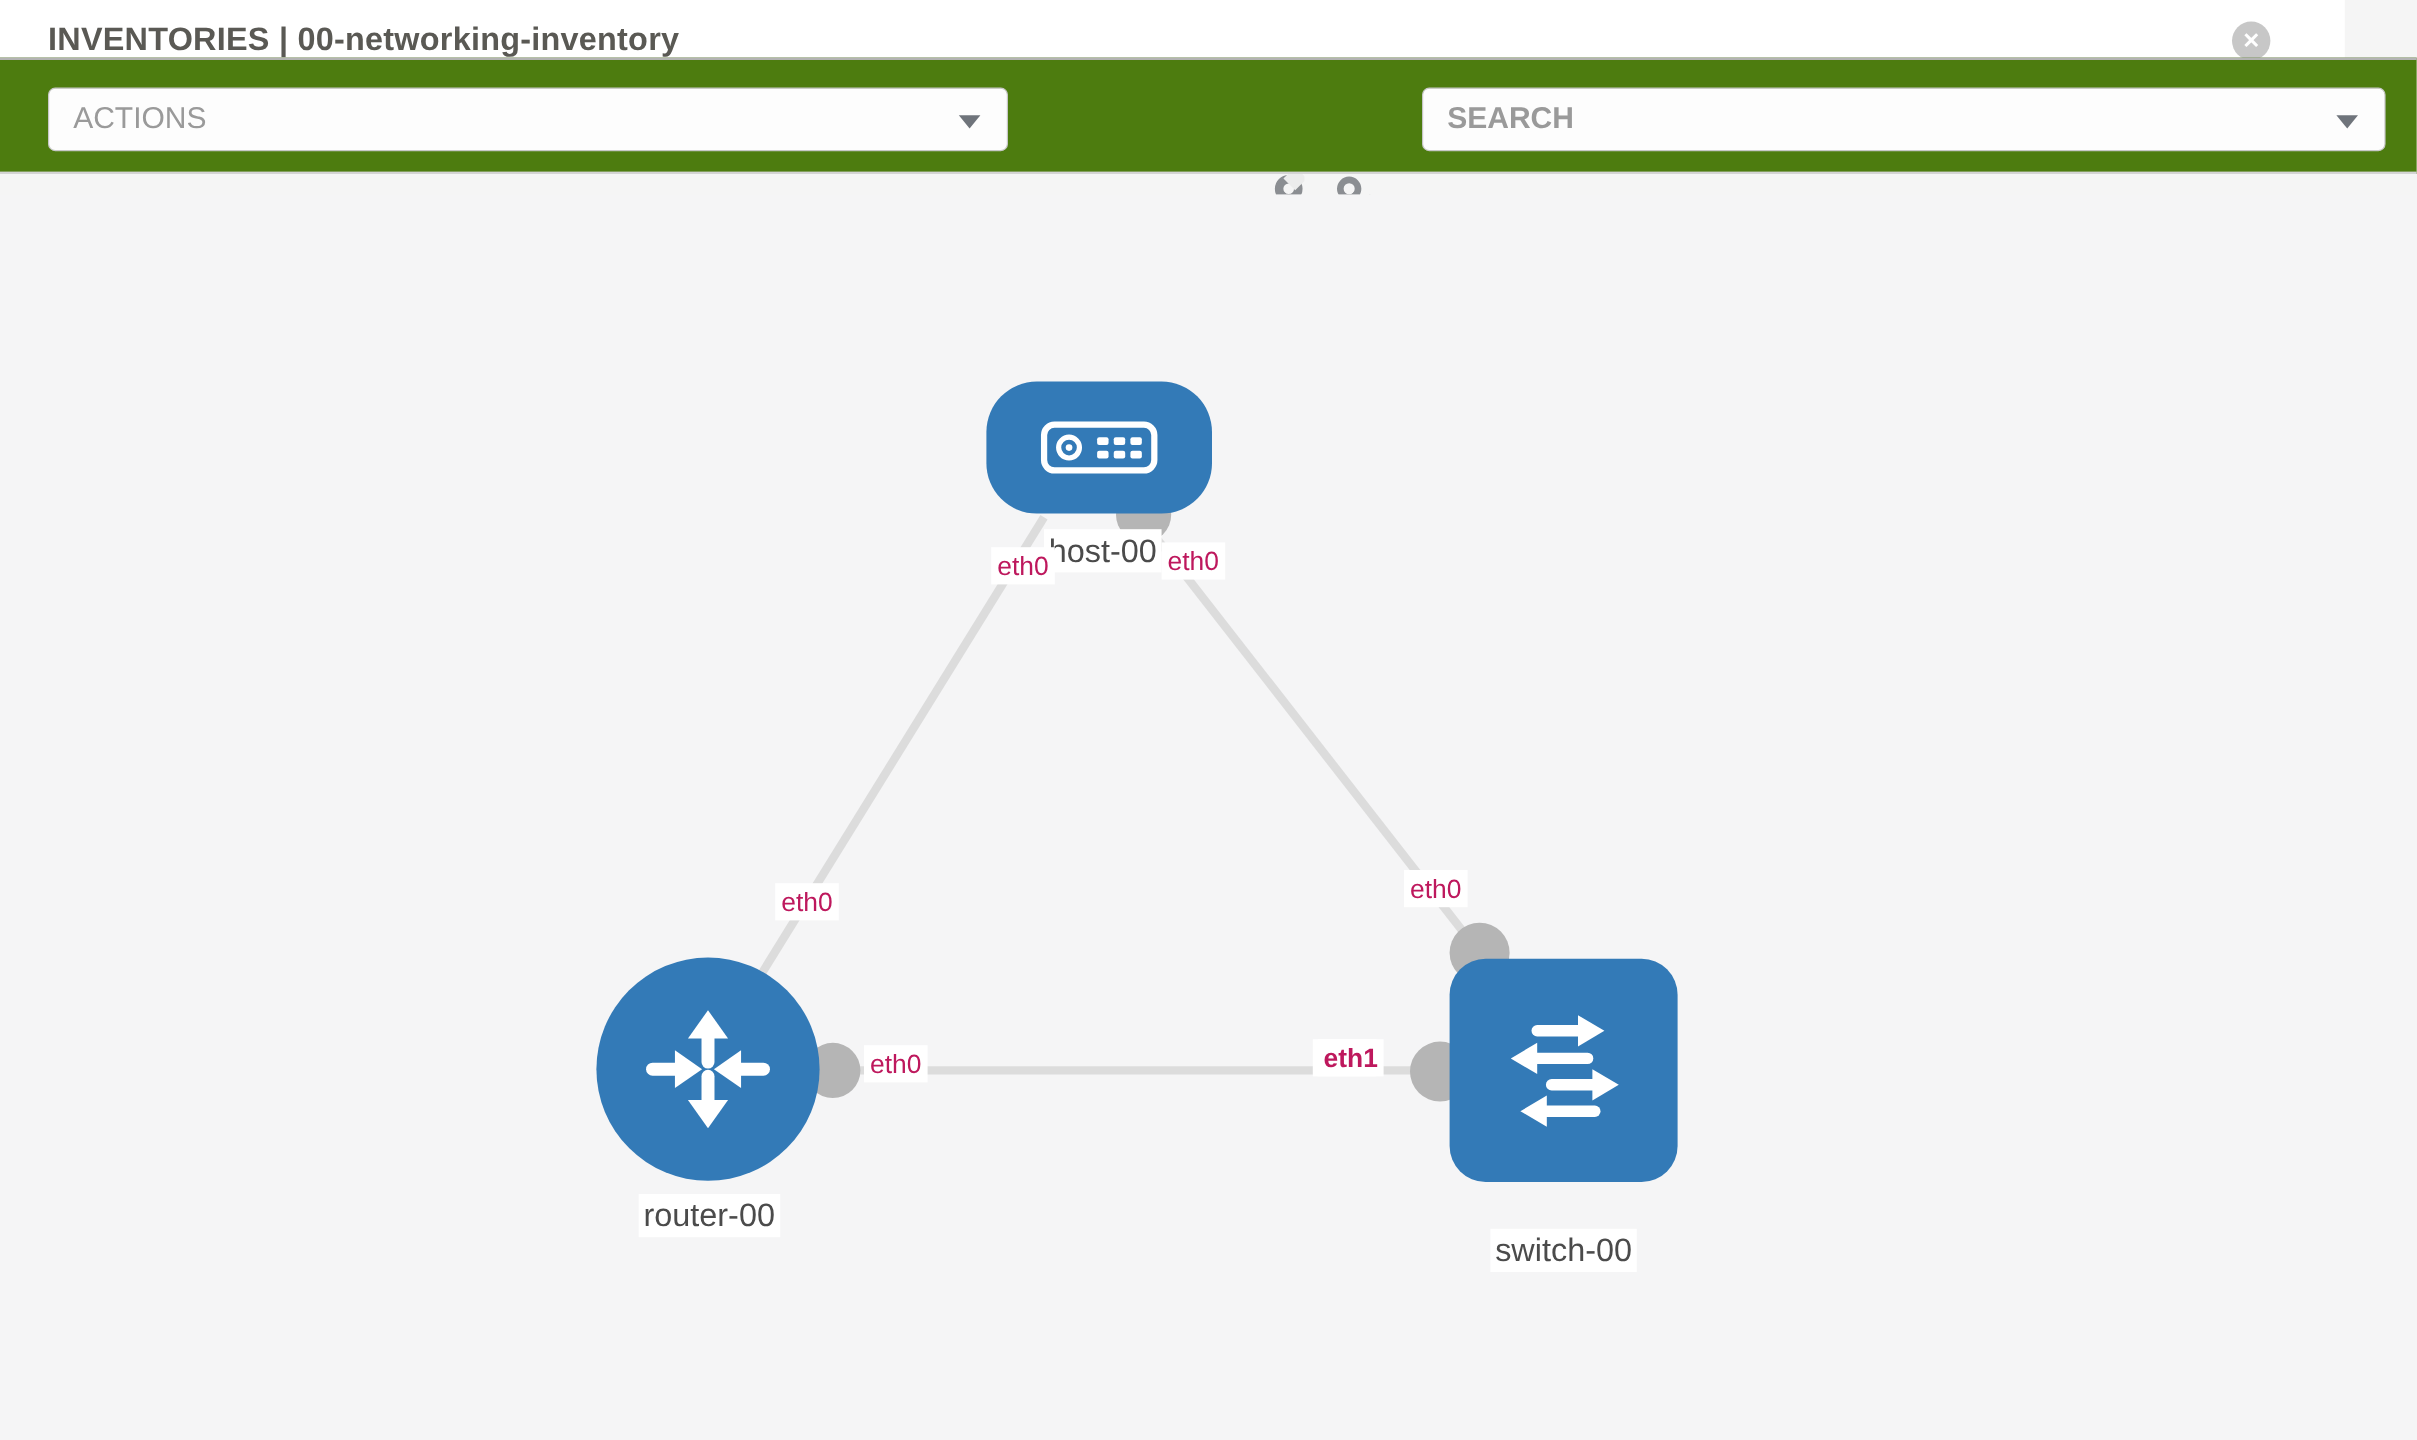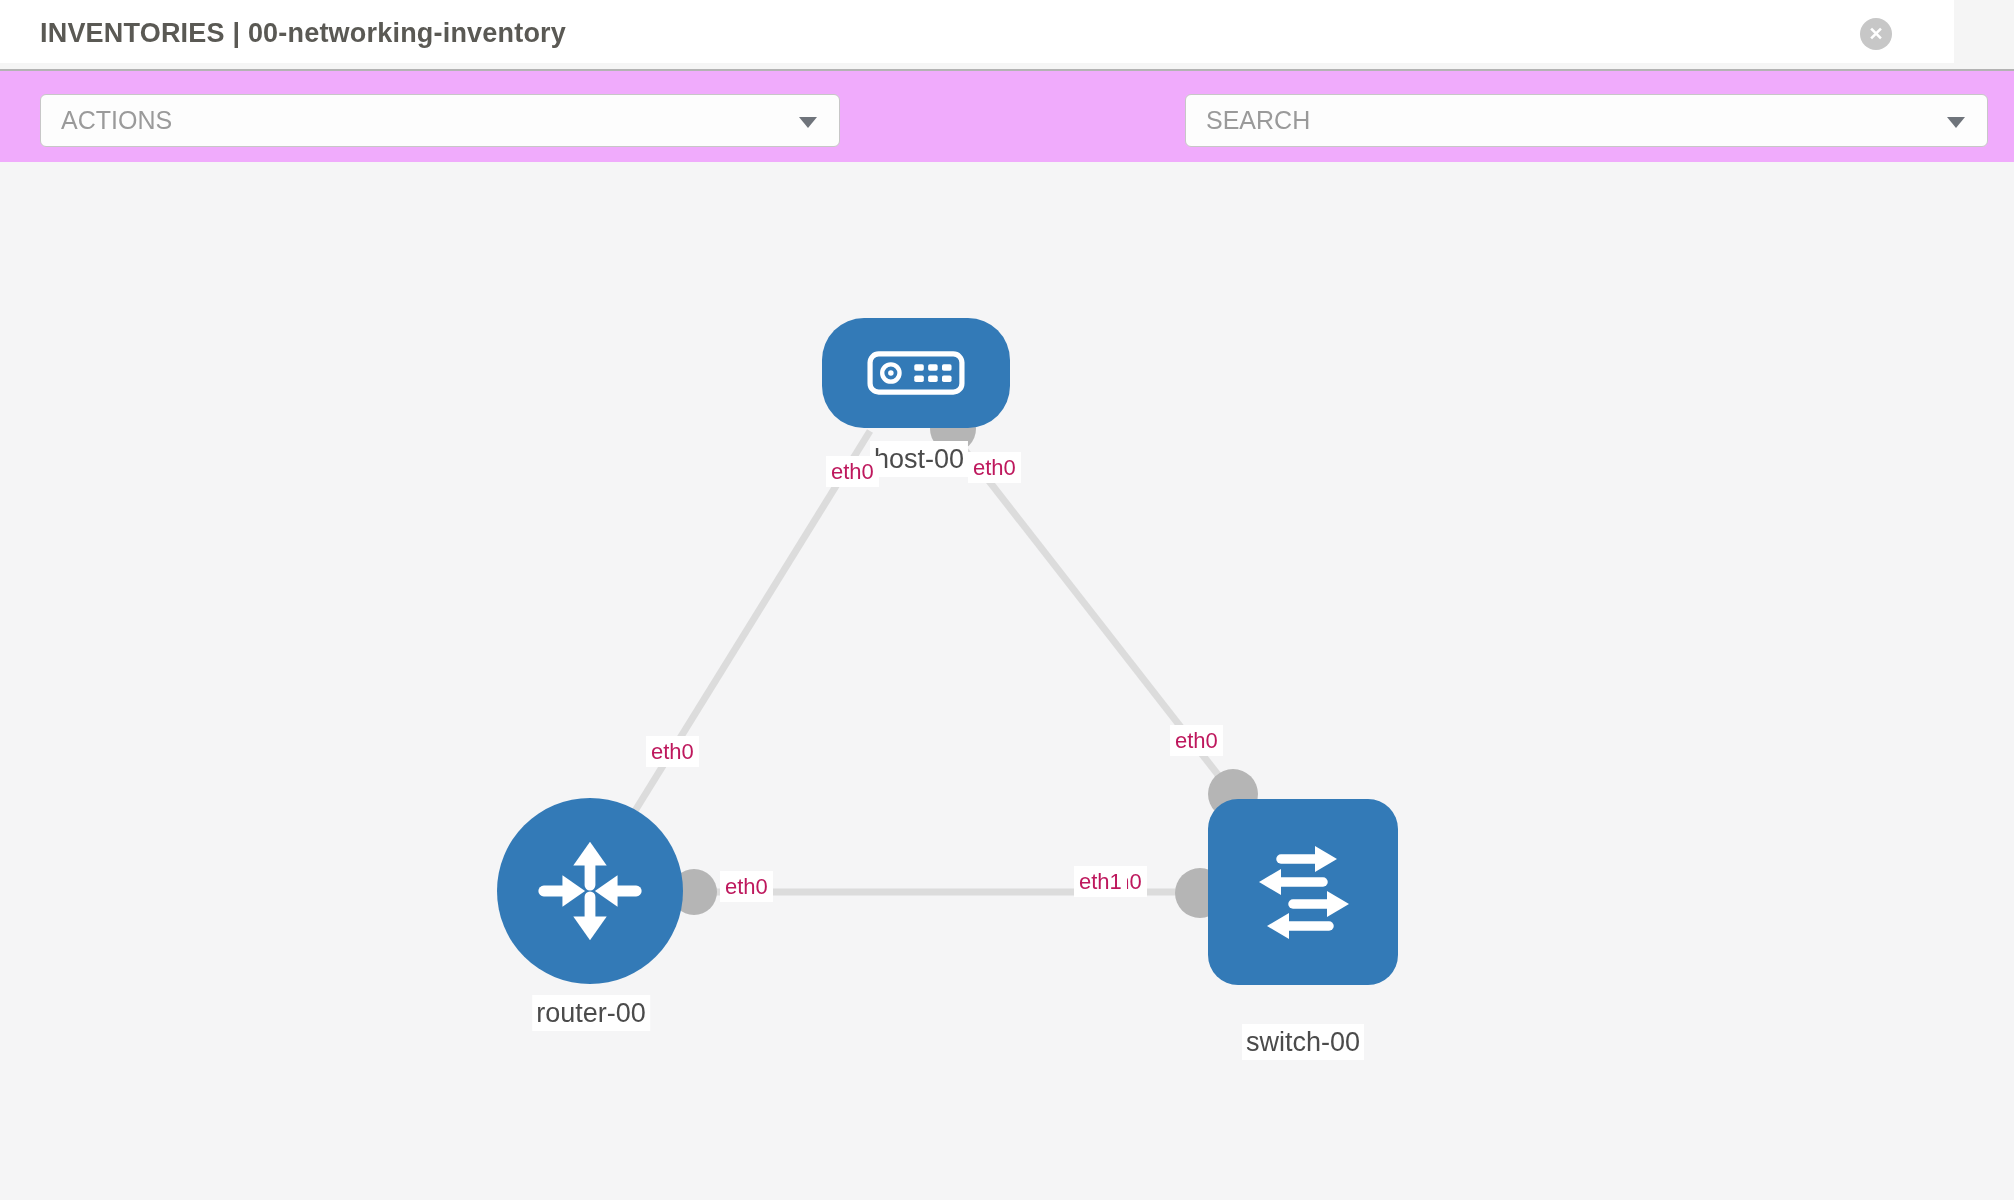--- a/index.html
+++ b/index.html
@@ -22,40 +22,40 @@
   .close-btn {
     position: absolute; left: 1860px; top: 18px; width: 32px; height: 32px;
     background: #c7c7c7; border-radius: 50%;
     color: #ffffff; font-size: 18px; font-weight: 700;
     display: flex; align-items: center; justify-content: center;
     cursor: pointer; line-height: 1;
   }
 
   
   .toolbar {
-    position: absolute; left: 0; top: 69px; width: 2014px; height: 97px;
-    background: #f0abfc;
+    position: absolute; left: 0; top: 48px; width: 2014px; height: 97px;
+    background: #4d7c0f;
     border-top: 2px solid #b3b3b3;
     border-bottom: 2px solid #d4d4d4;
   }
   .dropdown {
     position: absolute; top: 23px; height: 53px;
     background: #fdfdfd; border: 1px solid #c7c7c7; border-radius: 6px;
     display: flex; align-items: center;
     padding: 0 20px; cursor: pointer;
   }
   .dropdown .dd-label { font-size: 25px; color: #9a9a9a; }
   .dd-caret {
     position: absolute; right: 22px; top: 22px;
     width: 0; height: 0;
     border-left: 9px solid transparent; border-right: 9px solid transparent;
     border-top: 11px solid #6f747b;
   }
   .dd-actions { left: 40px; width: 800px; }
-  .dd-search { left: 1185px; width: 803px; }
+  .dd-search { left: 1185px; width: 803px; font-weight: bold; }
 
   .tool-icon-btn {
     position: absolute; top: 95px; width: 40px; height: 40px;
     cursor: pointer;
   }
   .tool-icon-btn svg { width: 100%; height: 100%; }
 
   
   .canvas {
     position: absolute; left: 0; top: 162px; width: 2014px; height: 1038px;
@@ -87,21 +87,21 @@
     background: #ffffff; color: #be185d;
     font-size: 22px; line-height: 27px; padding: 2px 5px;
     white-space: nowrap;
   }
   .pl-host-left    { left: 826px;  top: 294px; }
   .pl-host-right   { left: 968px;  top: 290px; }
   .pl-mid-left     { left: 646px;  top: 574px; }
   .pl-router-right { left: 720px;  top: 709px; }
   .pl-switch-top   { left: 1170px; top: 563px; }
   .pl-overlap-under{ left: 1094px; top: 704px; z-index: 4; }
-  .pl-overlap-over { left: 1074px; top: 704px; z-index: 5; }
+  .pl-overlap-over { left: 1098px; top: 704px; z-index: 5; font-weight: bold; }
 </style>
 </head>
 <body>
 
 <div class="header">
   <div class="page-title">INVENTORIES | 00-networking-inventory</div>
   <div class="close-btn">
     <span>✕</span>
   </div>
 </div>

